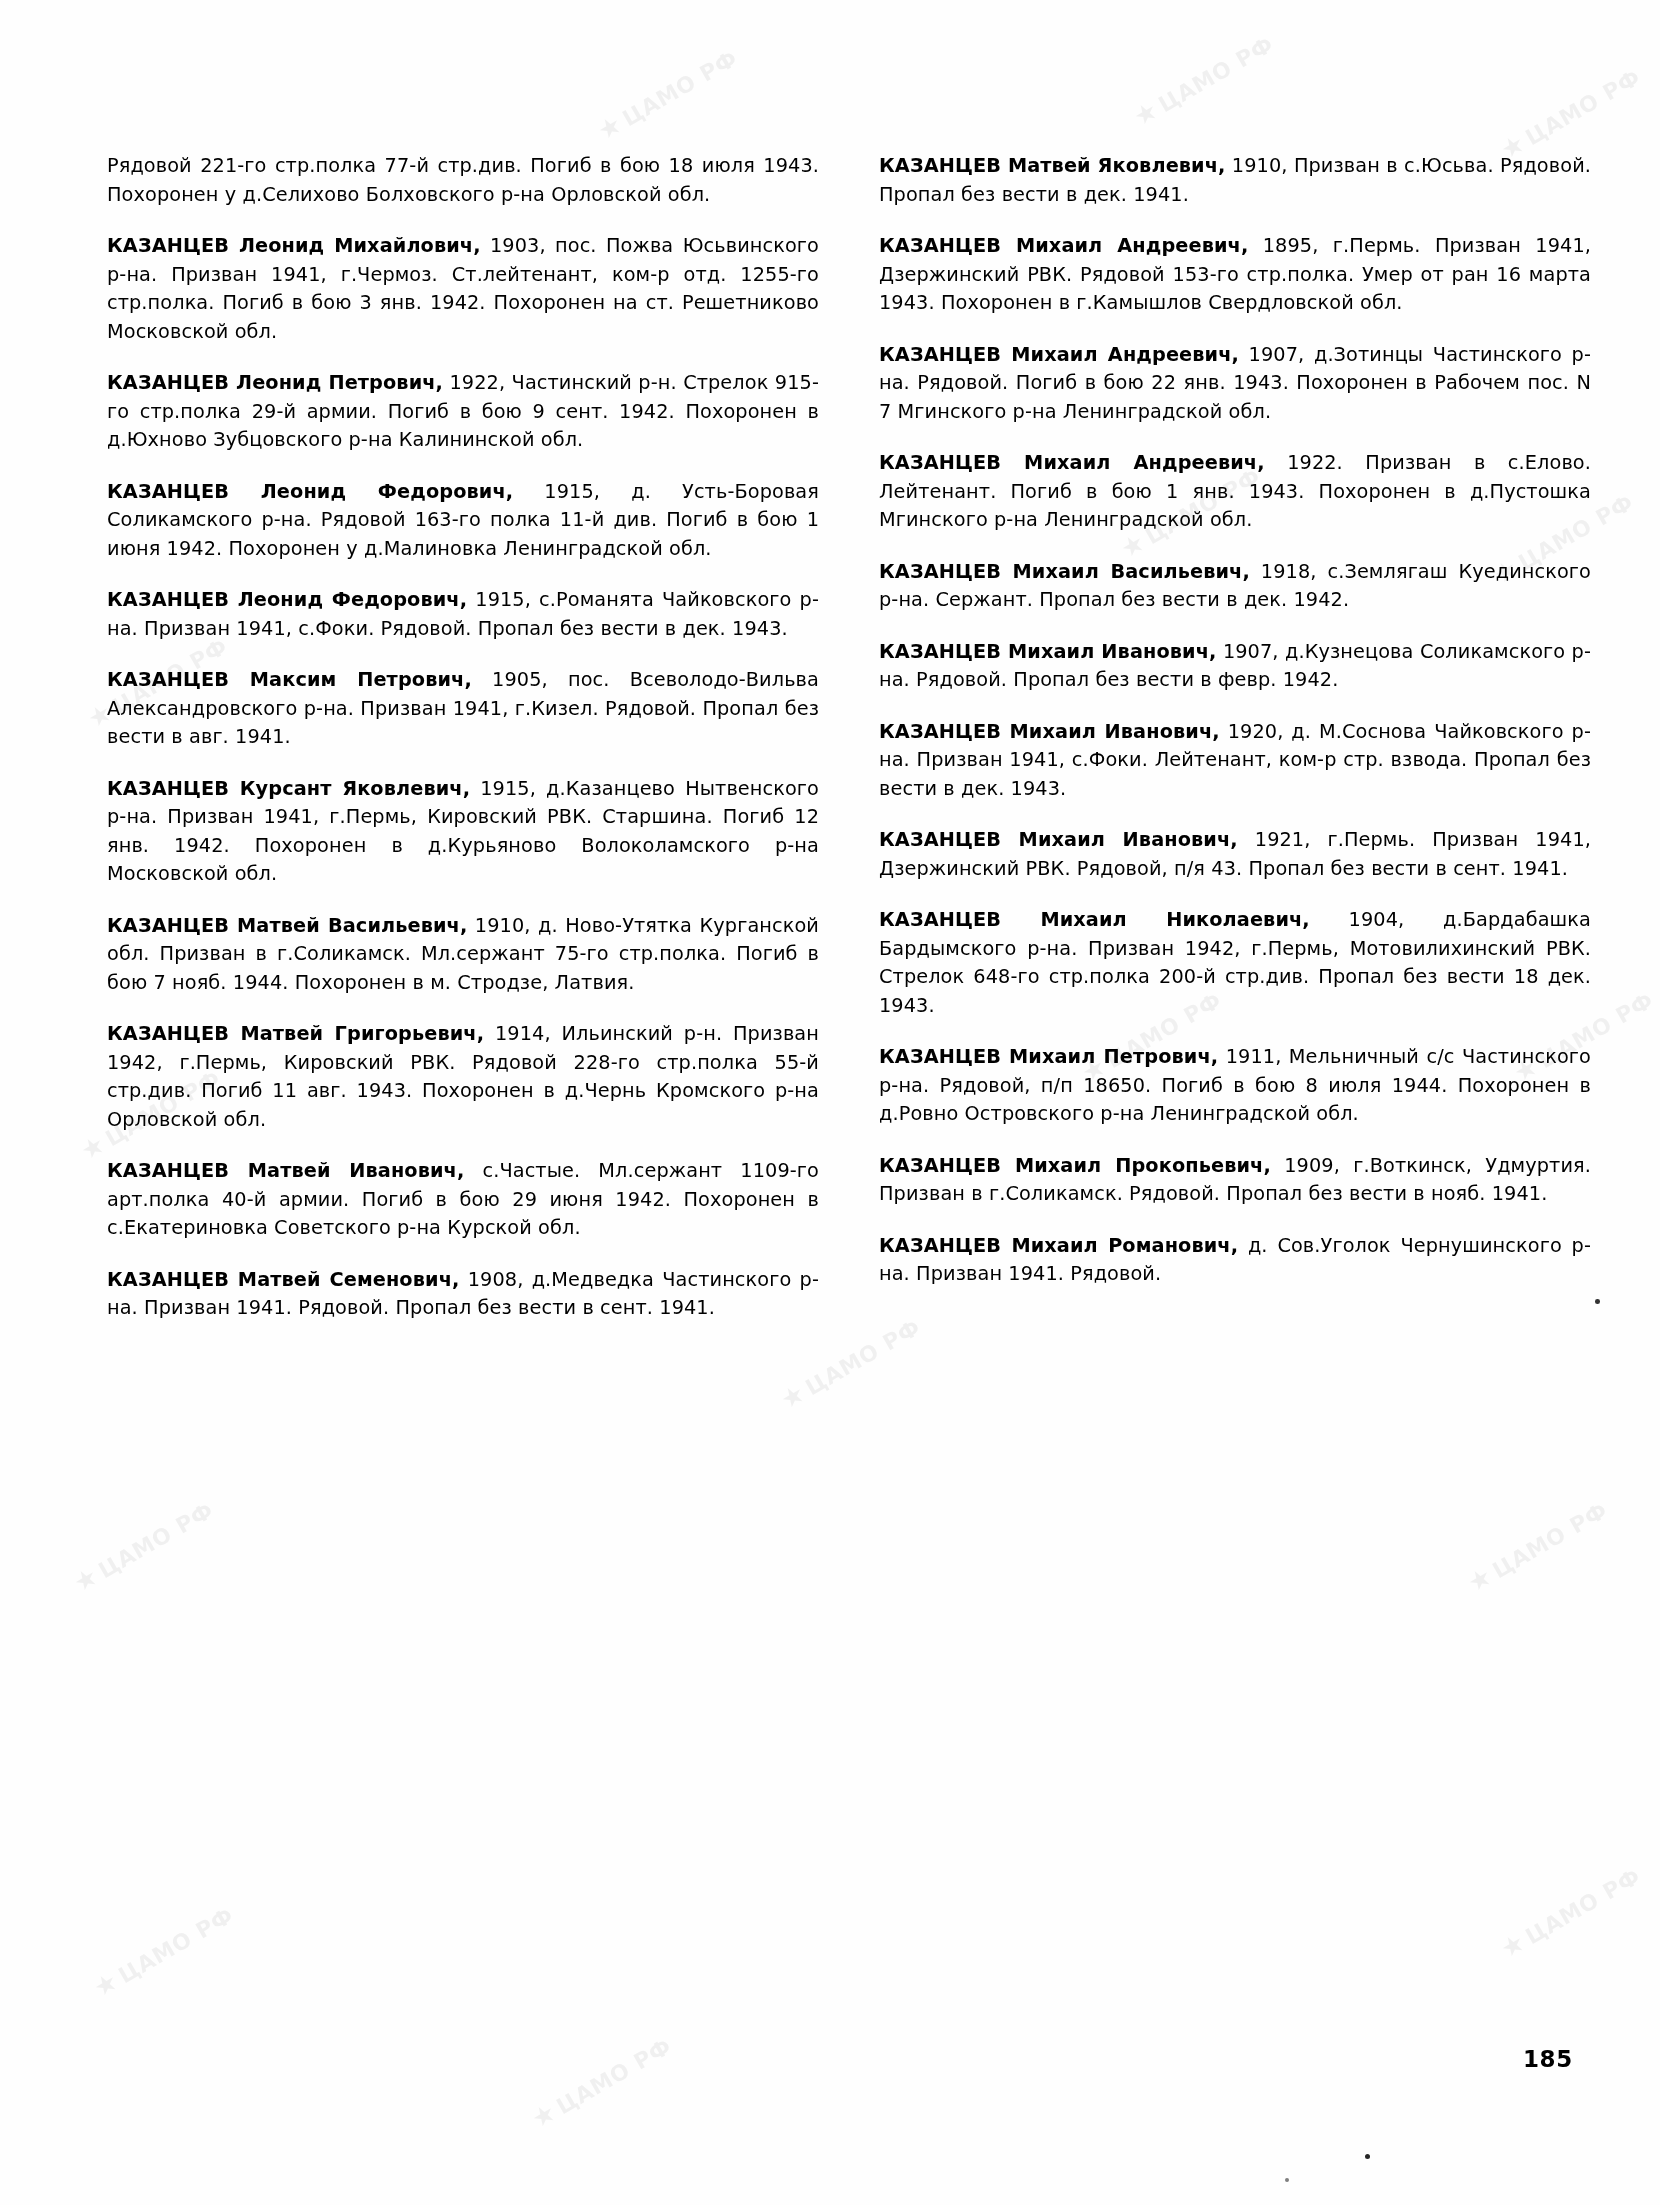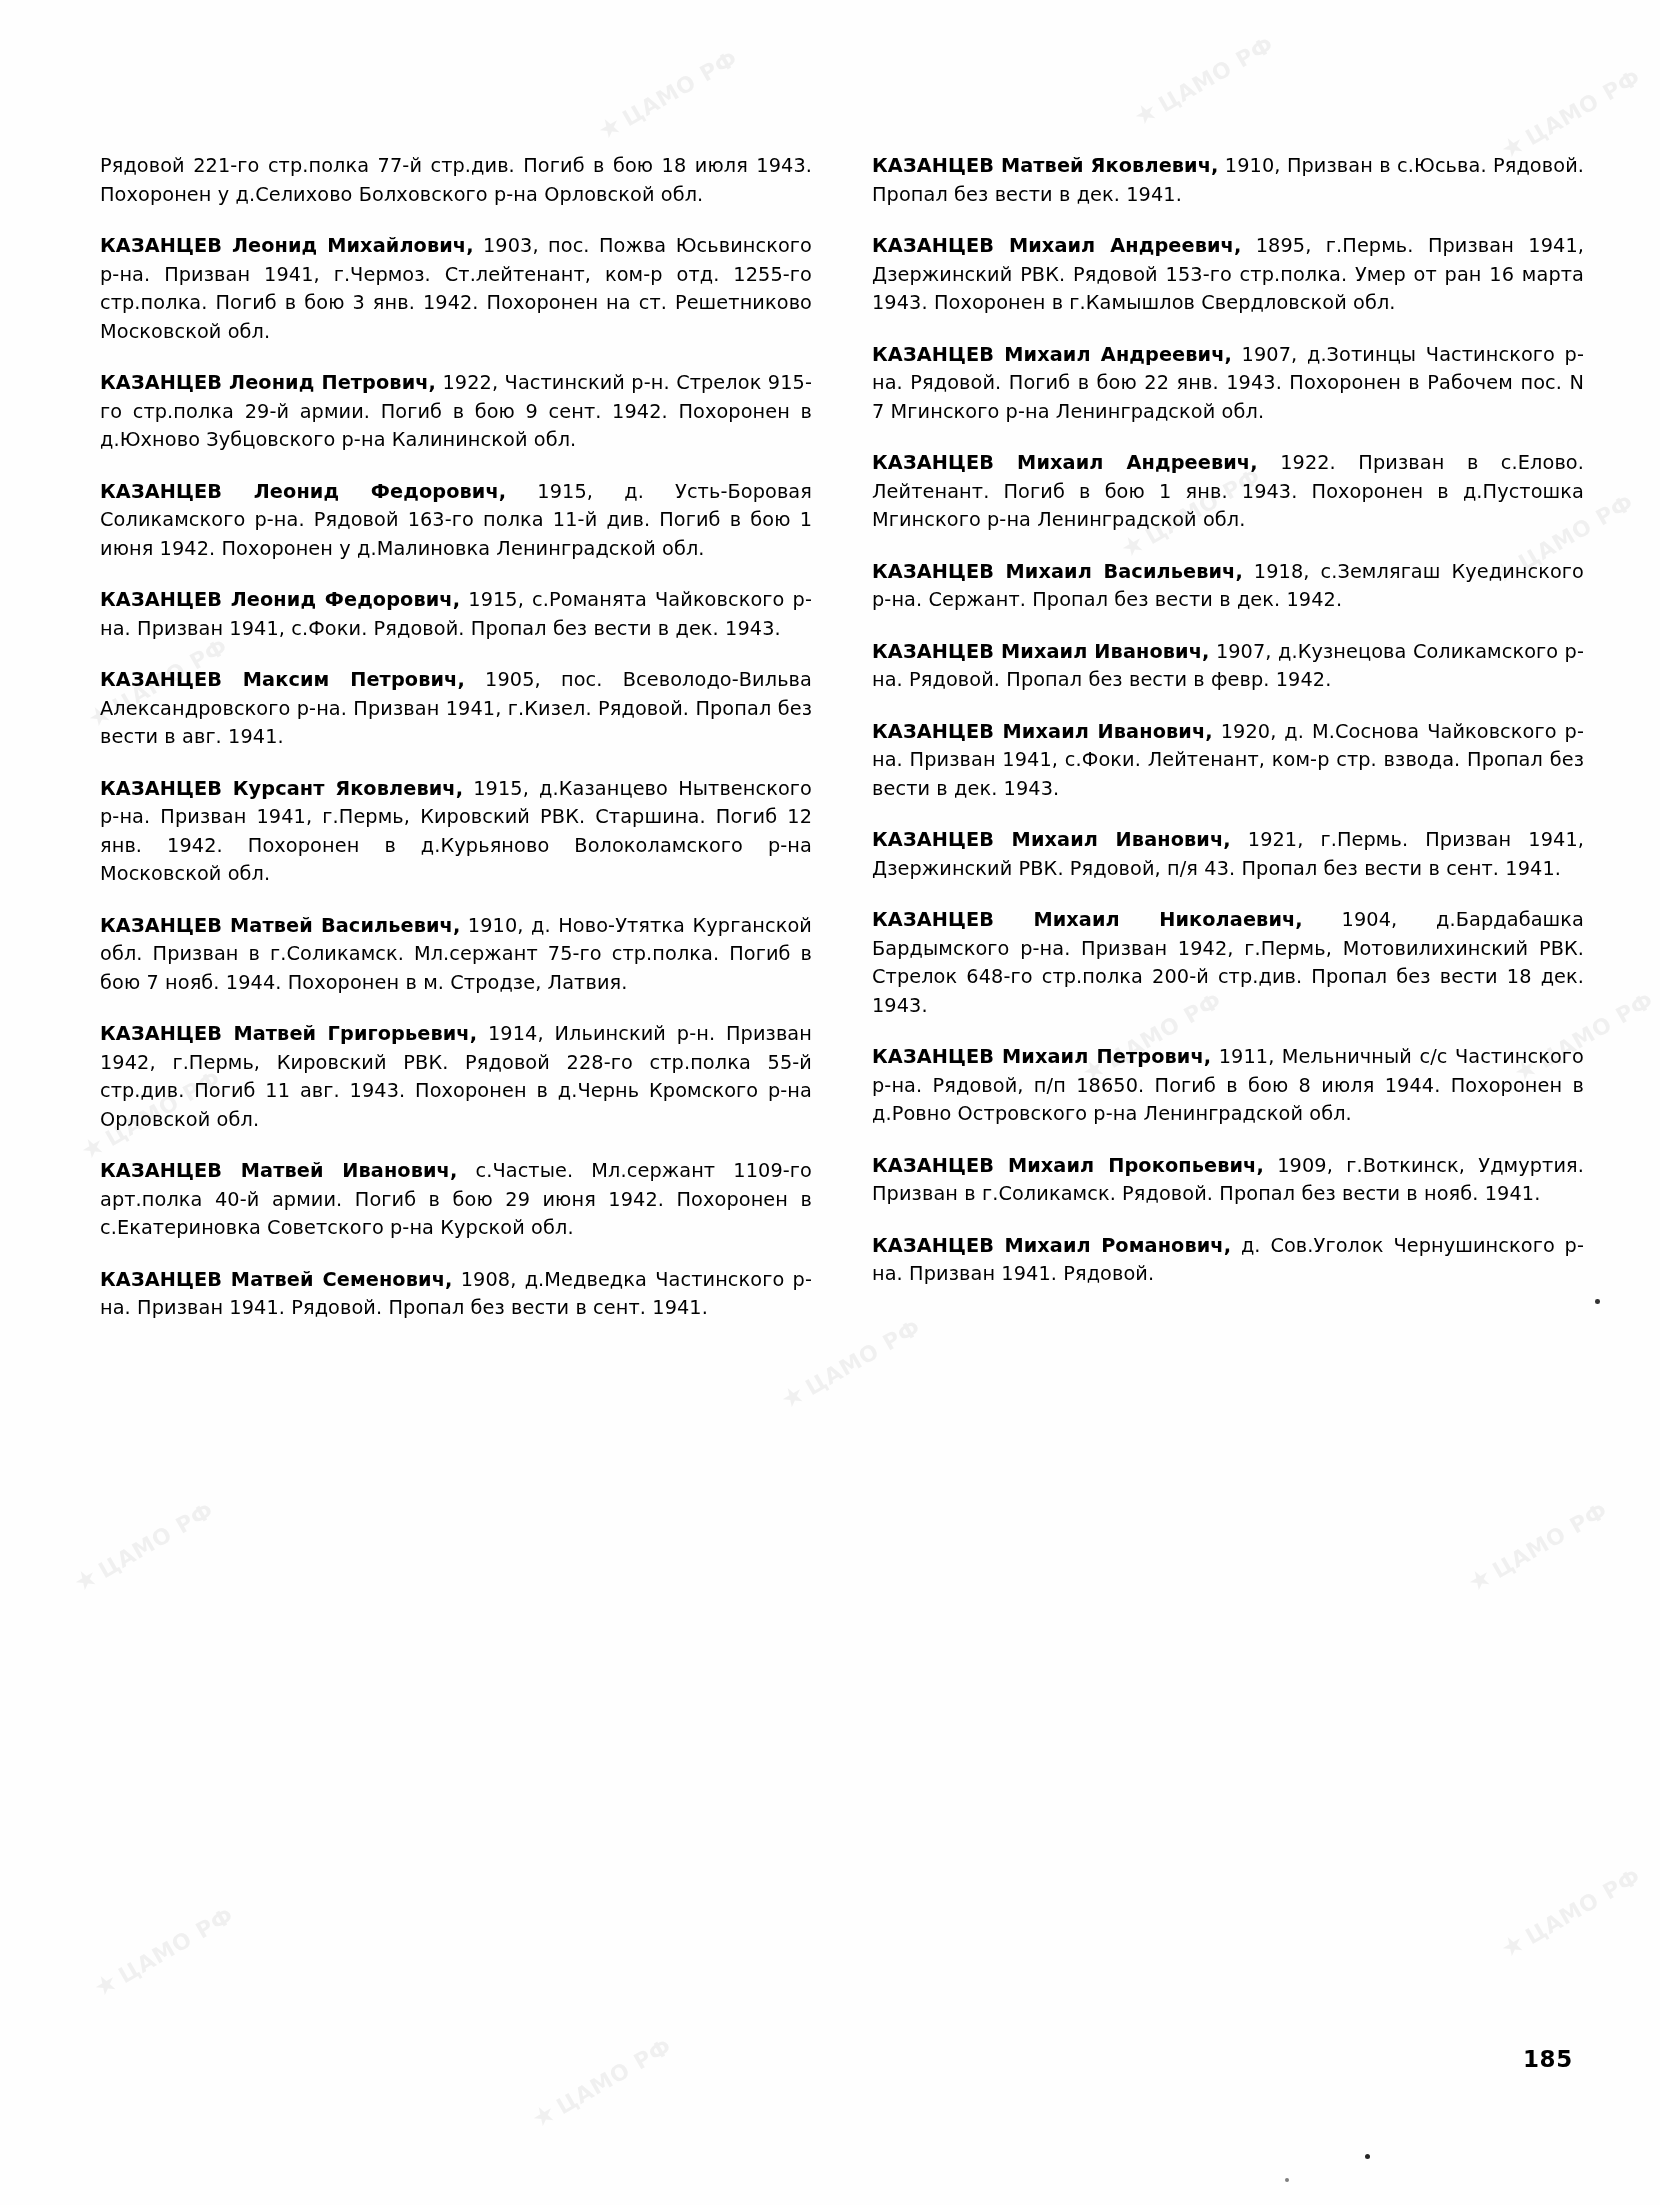--- a/index.html
+++ b/index.html
@@ -37,21 +37,21 @@
   }
   .wm.star::before {
     content: "★";
     font-size: 26px;
     margin-right: 3.9px;
   }
 
   
   #columns {
     position: absolute;
-    left: 100px;
+    left: 107px;
     top: 152px;
     width: 1485px;
     height: 1878px;
     display: flex;
     gap: 60px;
   }
   .col {
     width: 712px;
     display: block;
   }

